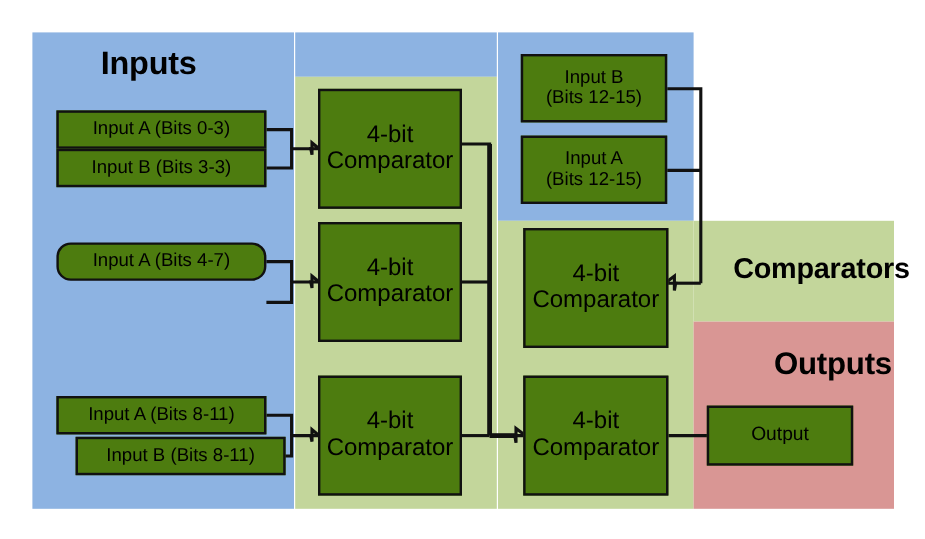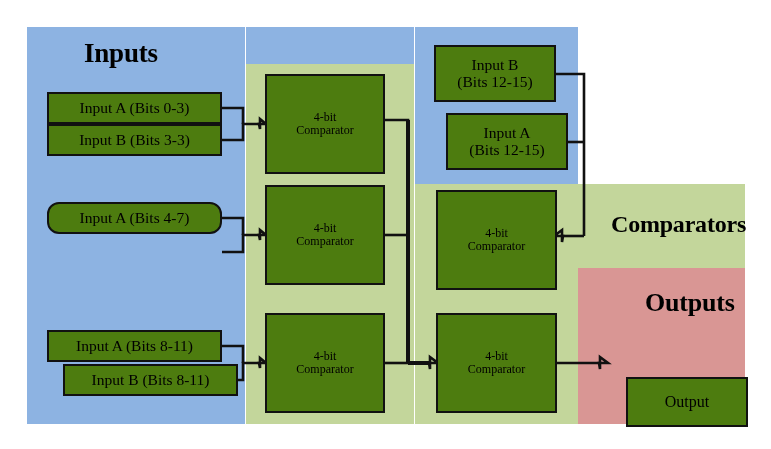--- a/index.html
+++ b/index.html
@@ -12,21 +12,20 @@
     height: 449px;
     position: relative;
     overflow: hidden;
     font-family: "Liberation Sans", sans-serif;
   }
   #canvas {
     position: absolute;
     left: 0; top: 0;
     width: 757px;
     height: 449px;
-    font-family: Liberation Serif, serif;
   }
   .region {
     position: absolute;
   }
   .region-label {
     position: absolute;
     font-weight: bold;
     color: #000000;
     white-space: nowrap;
     letter-spacing: -0.2px;
@@ -41,21 +40,21 @@
     justify-content: center;
     text-align: center;
     color: #000000;
     line-height: 1.08;
     white-space: pre-line;
   }
   .io-box {
     font-size: 15.5px;
   }
   .cmp-box {
-    font-size: 12px;
+    font-size: 20px;
   }
   .out-box {
     font-size: 16px;
   }
   svg.wires {
     position: absolute;
     left: 0; top: 0;
     width: 771px;
     height: 449px;
     pointer-events: none;
@@ -126,30 +125,30 @@
   <div class="box io-box" style="left:47px; top:92px; width:175px; height:32px;">Input A (Bits 0-3)</div>
   <div class="box io-box" style="left:47px; top:124px; width:175px; height:32px;">Input B (Bits 3-3)</div>
 
   <div class="box io-box" style="left:47px; top:202px; width:175px; height:32px;border-radius:12px;">Input A (Bits 4-7)</div>
 
   <div class="box io-box" style="left:47px; top:330px; width:175px; height:32px;text-align:right;">Input A (Bits 8-11)</div>
   <div class="box io-box" style="left:47px; top:364px; width:175px; height:32px;margin-left:16px;">Input B (Bits 8-11)</div>
 
   <div class="box io-box" style="left:434px; top:45px; width:122px; height:57px;">Input B
 (Bits 12-15)</div>
-  <div class="box io-box" style="left:434px; top:113px; width:122px; height:57px;margin-left:12px;">Input A
+  <div class="box io-box" style="left:434px; top:113px; width:122px; height:57px;">Input A
 (Bits 12-15)</div>
 
   <div class="box cmp-box" style="left:265px; top:74px; width:120px; height:100px;">4-bit
 Comparator</div>
   <div class="box cmp-box" style="left:265px; top:185px; width:120px; height:100px;">4-bit
 Comparator</div>
   <div class="box cmp-box" style="left:265px; top:313px; width:120px; height:100px;">4-bit
 Comparator</div>
 
   <div class="box cmp-box" style="left:436px; top:190px; width:121px; height:100px;">4-bit
 Comparator</div>
   <div class="box cmp-box" style="left:436px; top:313px; width:121px; height:100px;">4-bit
 Comparator</div>
 
-  <div class="box out-box" style="left:626px; top:338px; width:122px; height:50px;margin-top:39px;">Output</div>
+  <div class="box out-box" style="left:589px; top:338px; width:122px; height:50px;">Output</div>
 
 </div>
 
 </body></html>

